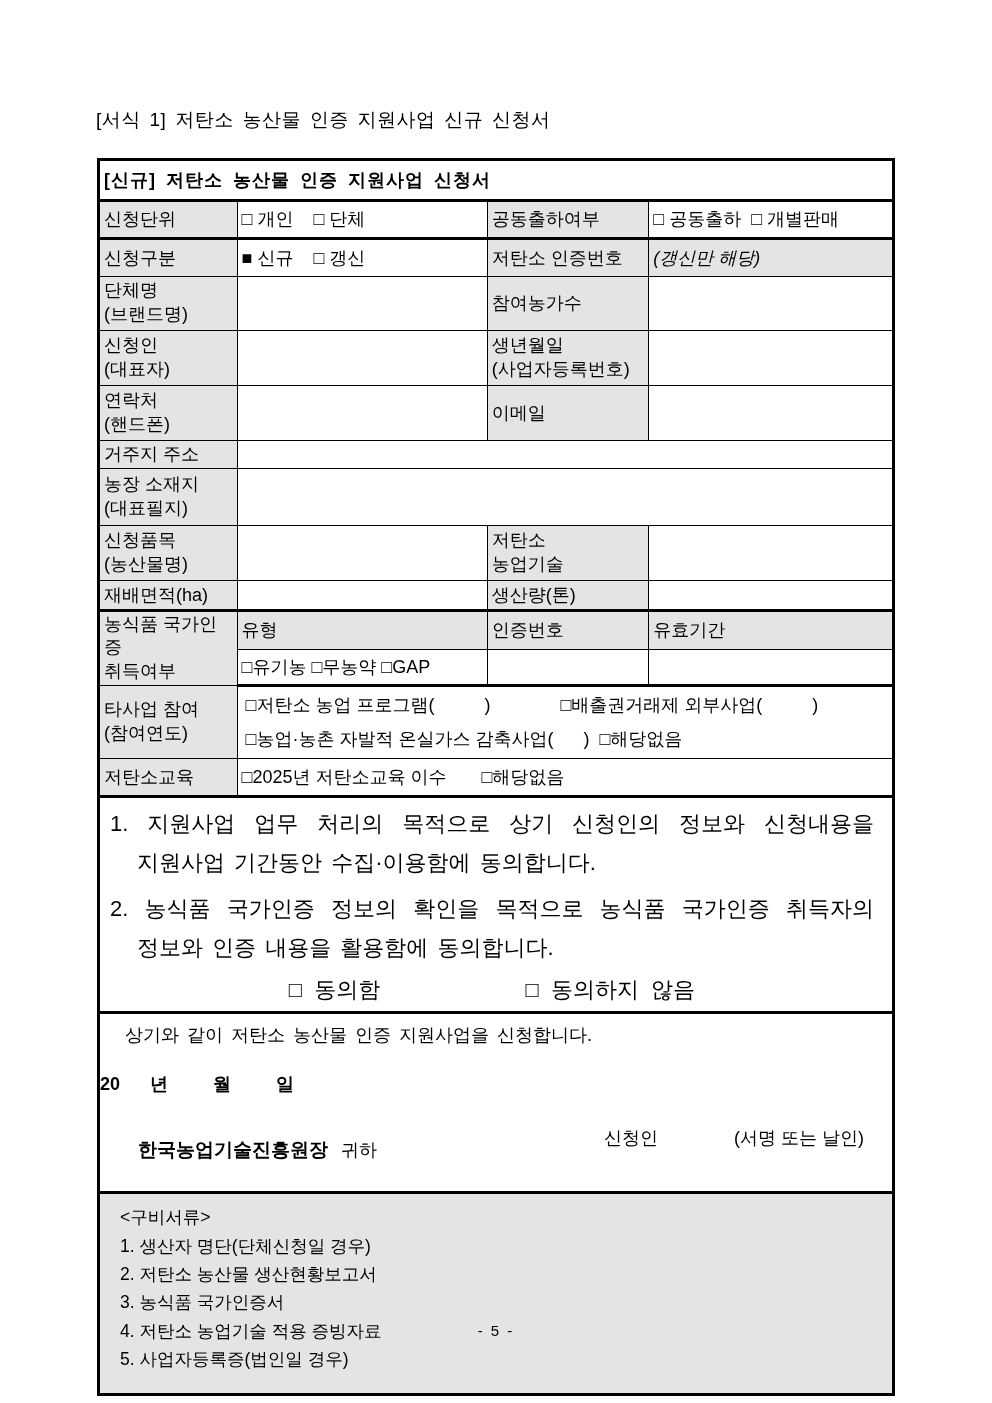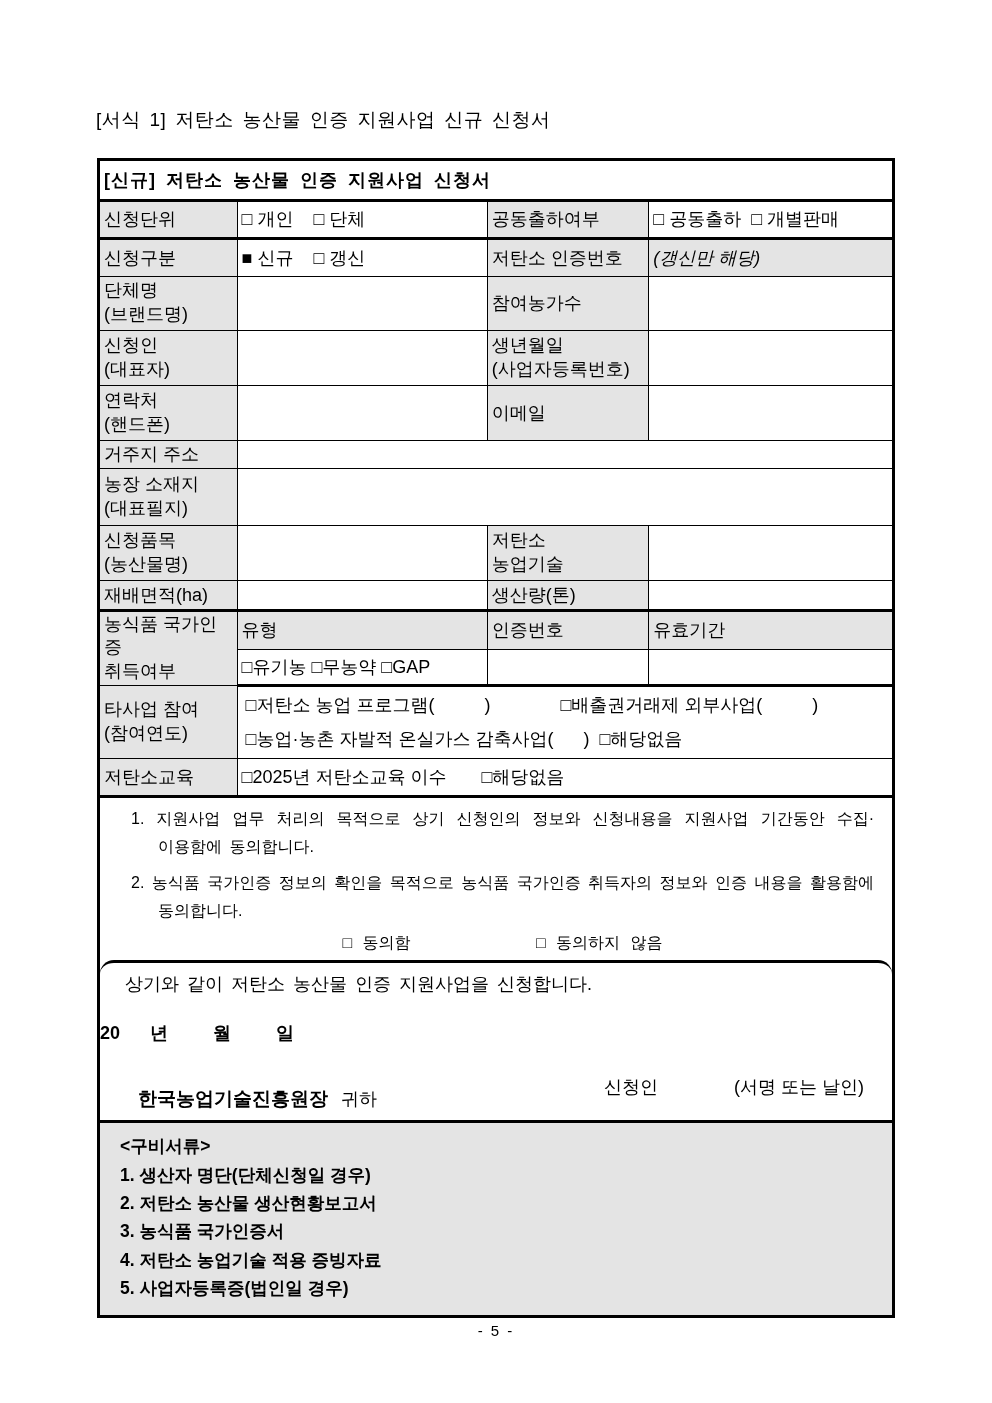--- a/index.html
+++ b/index.html
@@ -34,36 +34,36 @@
 
   .gray { background:#e4e4e4; }
   .it { font-style:italic; }
   .pre { white-space:pre-wrap; }
   .prl { white-space:pre-line; line-height:1.32; }
   .left { text-align:left; padding-left:8px !important; }
   .title-cell { font-weight:bold; font-size:23px; letter-spacing:1px; word-spacing:4px; }
 
   .section { border-top:3px solid #000; box-sizing:border-box; }
 
-  .agree { padding:7px 18px 6px 31px; font-size:16px; }
+  .agree { padding:7px 18px 6px 10px; font-size:22px; }
   .agree p {
     margin:0 0 8px 0; padding-left:27px; text-indent:-27px;
     text-align:justify; word-break:keep-all; word-spacing:3px; line-height:1.75;
   }
   .agree-choices { text-align:center; white-space:pre-wrap; margin-top:4px; word-spacing:6px; }
 
-  .app { position:relative; height:160px; font-size:18px;border-radius:14px; }
+  .app { position:relative; height:180px; font-size:18px; }
   .app-statement { position:absolute; left:25px; top:9px; word-spacing:3px; }
   .app-date { position:absolute; left:0; top:58px; width:100%; text-align:left; white-space:pre-wrap;font-weight:bold; }
   .app-signer { position:absolute; right:28px; top:112px; display:flex; gap:76px; }
   .app-recipient { position:absolute; left:38px; top:123px; }
   .app-recipient .b { font-weight:bold; font-size:19px; }
   .app-recipient .s { margin-left:8px; }
 
-  .docs { background:#e4e4e4; padding:9px 20px 13px 20px; font-size:17.5px; min-height:158px;font-weight:bold; }
+  .docs { background:#e4e4e4; padding:9px 20px 20px 20px; font-size:17.5px; min-height:158px; }
   .docs-heading { line-height:1.62; }
   .docs-item { line-height:1.62; }
 
   .page-number {
     position:absolute; left:0; top:1322px; width:100%;
     text-align:center; font-size:15px; letter-spacing:2px; white-space:pre;
   }
 </style>
 </head>
 <body>

